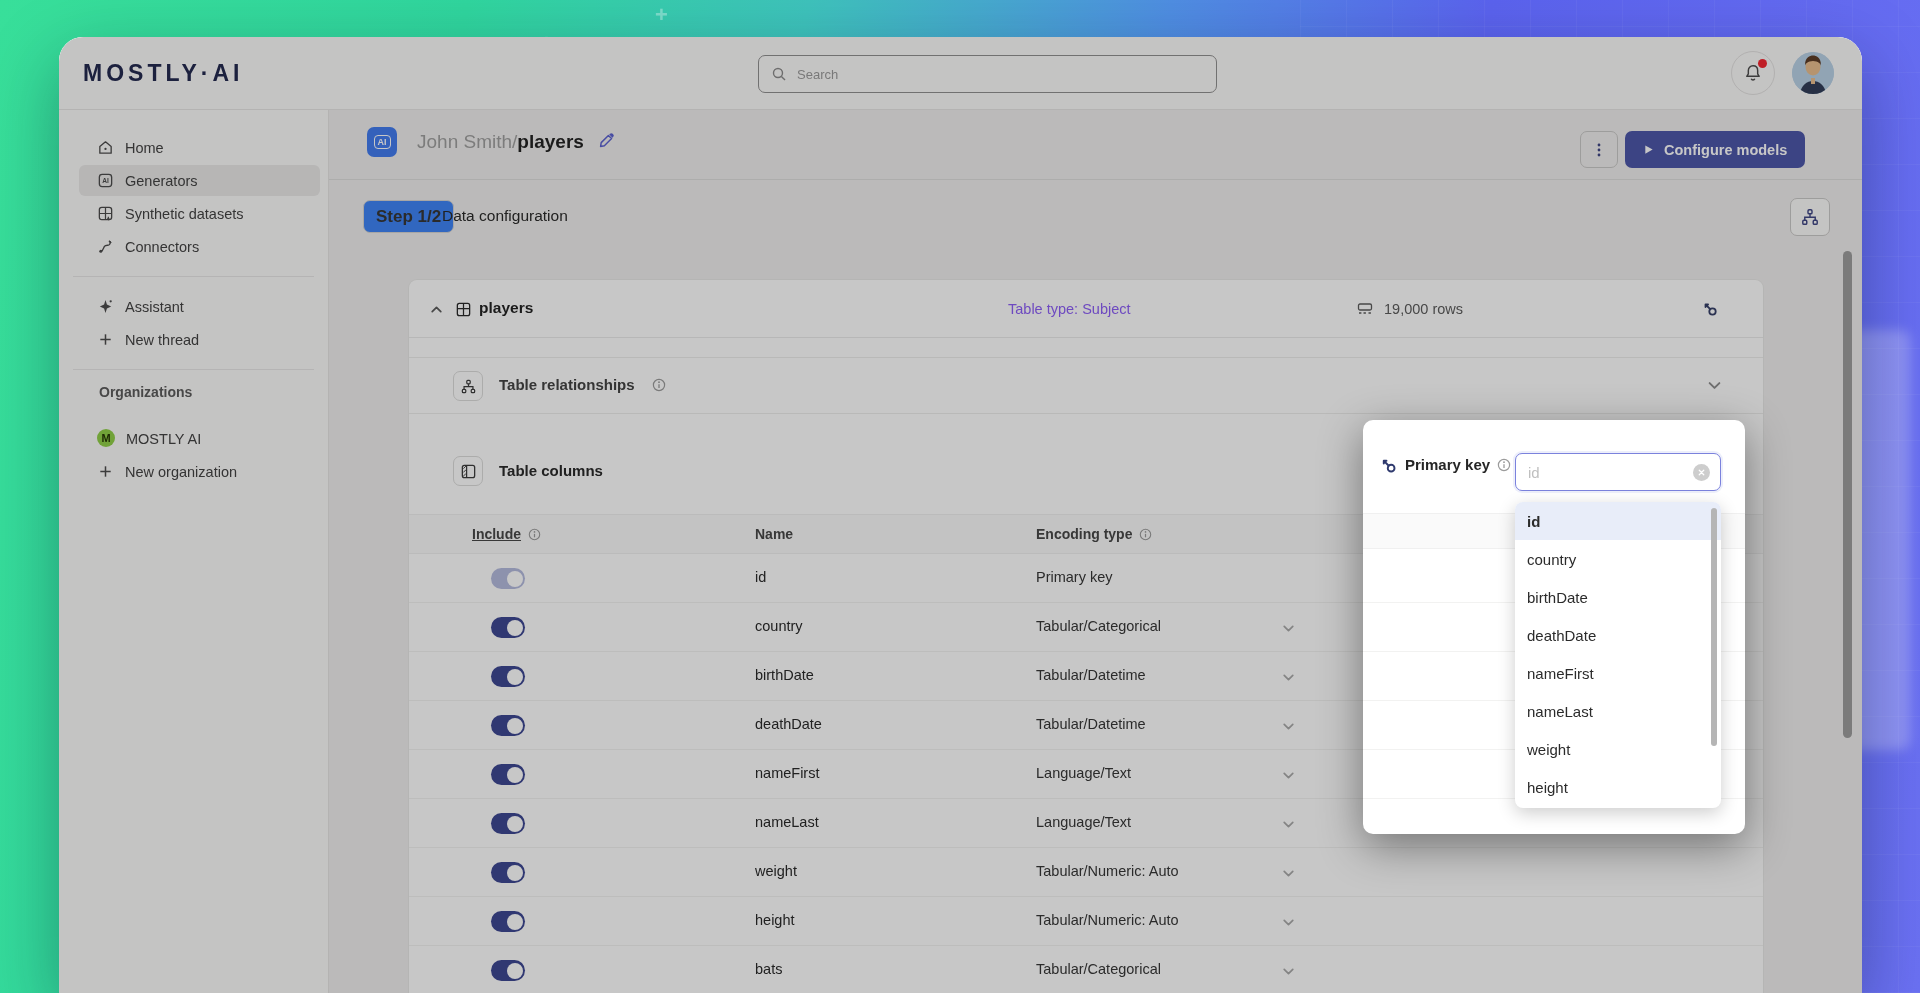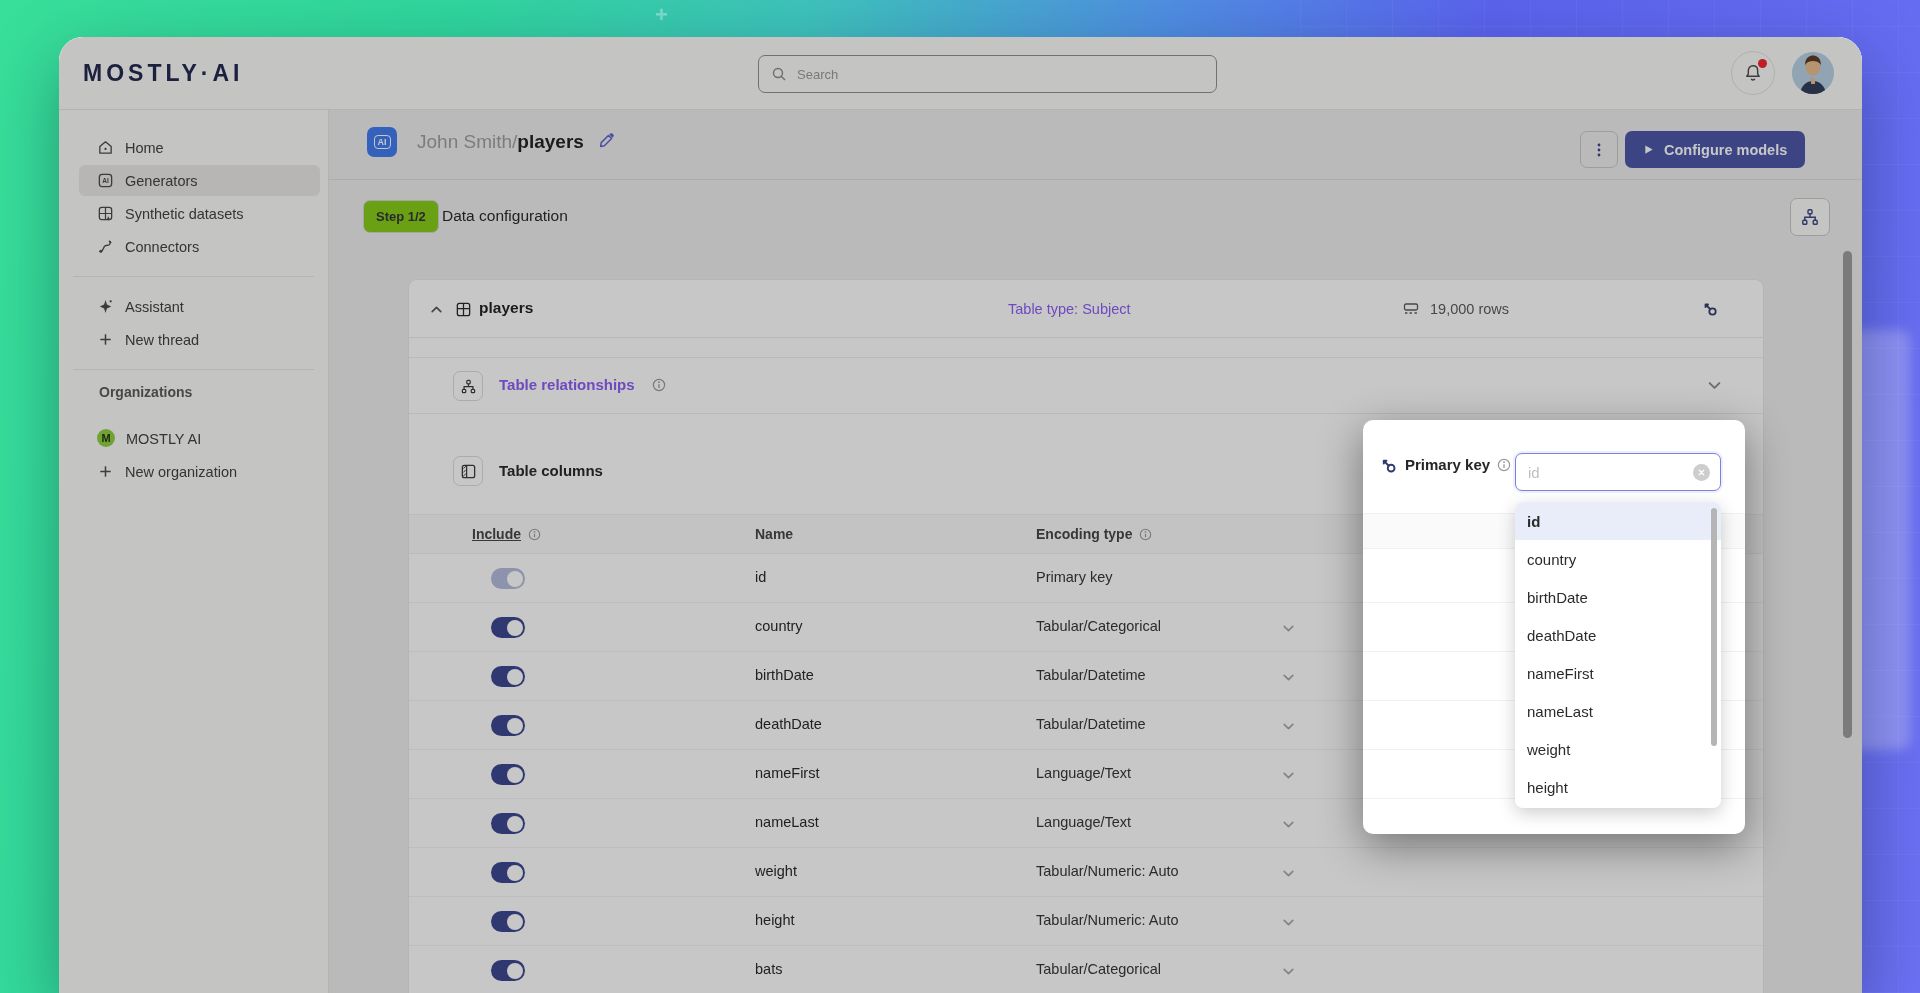--- a/index.html
+++ b/index.html
@@ -71,50 +71,50 @@
     display:inline-block; position:static; vertical-align:-2px; }
   .kebab-btn { position:absolute; left:1251px; top:21px; width:38px; height:37px;
     border:1px solid #c9c8c7; border-radius:7px; background:transparent; display:flex;
     align-items:center; justify-content:center; color:#3d4483; }
   .configure-btn { position:absolute; left:1296px; top:21px; height:37px; padding:0 18px;
     background:#4a54a8; border:none; border-radius:7px; color:#fff; font-size:14.5px;
     font-weight:600; display:flex; align-items:center; gap:10px; }
 
   .content { position:absolute; left:0; top:70px; right:0; bottom:0; }
   .step-badge { position:absolute; left:34px; top:20px; height:33px; padding:0 12px;
-    border:1px solid #d5d4d3; border-radius:7px; background:#84cc16; font-size:13px;
+    border:1px solid #d5d4d3; border-radius:7px; background:#3b82f6; font-size:17px;
     font-weight:700; color:#333; display:flex; align-items:center; }
   .step-title { position:absolute; left:113px; top:27px; font-size:15.5px; font-weight:500;
     color:#262626; }
   .tree-btn { position:absolute; left:1461px; top:18px; width:40px; height:38px;
     border:1px solid #c9c8c7; border-radius:7px; background:#fcfbfa; display:flex;
     align-items:center; justify-content:center; color:#3d4483; }
 
   
   .card { position:absolute; left:79px; top:99px; width:1356px; bottom:-2px;
     background:#ffffff; border:1px solid #e8e8e7; border-bottom:none;
     border-radius:9px 9px 0 0; overflow:hidden; }
   .card-header { position:absolute; left:0; top:0; width:100%; height:58px;
     border-bottom:1px solid #ebebea; }
   .collapse-ic { position:absolute; left:20px; top:22px; color:#595959; }
   .card-title-ic { position:absolute; left:46px; top:21px; color:#262626; }
   .card-title { position:absolute; left:70px; top:19px; font-size:15.5px; font-weight:700;
     color:#1f1f1f; }
   .table-type { position:absolute; left:599px; top:21px; font-size:14.5px; color:#8b5cf6; }
-  .rows-wrap { position:absolute; left:993px; top:20px; display:flex; gap:10px;
+  .rows-wrap { position:absolute; left:947px; top:20px; display:flex; gap:10px;
     align-items:center; color:#595959; font-size:14.5px; }
   .key-ic-head { position:absolute; left:1292px; top:20px; color:#333d66; }
 
   .rel-band { position:absolute; left:0; top:77px; width:100%; height:57px;
     border-top:1px solid #ededec; border-bottom:1px solid #ededec; }
   .icon-box { width:30px; height:30px; border:1px solid #dcdcdb; border-radius:7px;
     display:flex; align-items:center; justify-content:center; color:#3a3a3a; }
   .rel-icon { position:absolute; left:44px; top:13px; }
   .rel-label { position:absolute; left:90px; top:18px; font-size:15px; font-weight:600;
-    color:#8b5cf6; display:flex; gap:17px; align-items:center; }
+    color:#404040; display:flex; gap:17px; align-items:center; }
   .rel-chevron { position:absolute; left:1297px; top:19px; color:#8c8c8c; }
 
   .cols-icon { position:absolute; left:44px; top:176px; }
   .cols-label { position:absolute; left:90px; top:182px; font-size:15px; font-weight:600;
     color:#262626; }
 
   .thead { position:absolute; left:0; top:234px; width:100%; height:40px; background:#fafafa;
     border-top:1px solid #f0f0f0; border-bottom:1px solid #f0f0f0; }
   .th { position:absolute; top:11px; font-size:14px; font-weight:700; color:#454545;
     display:flex; align-items:center; gap:7px; }

